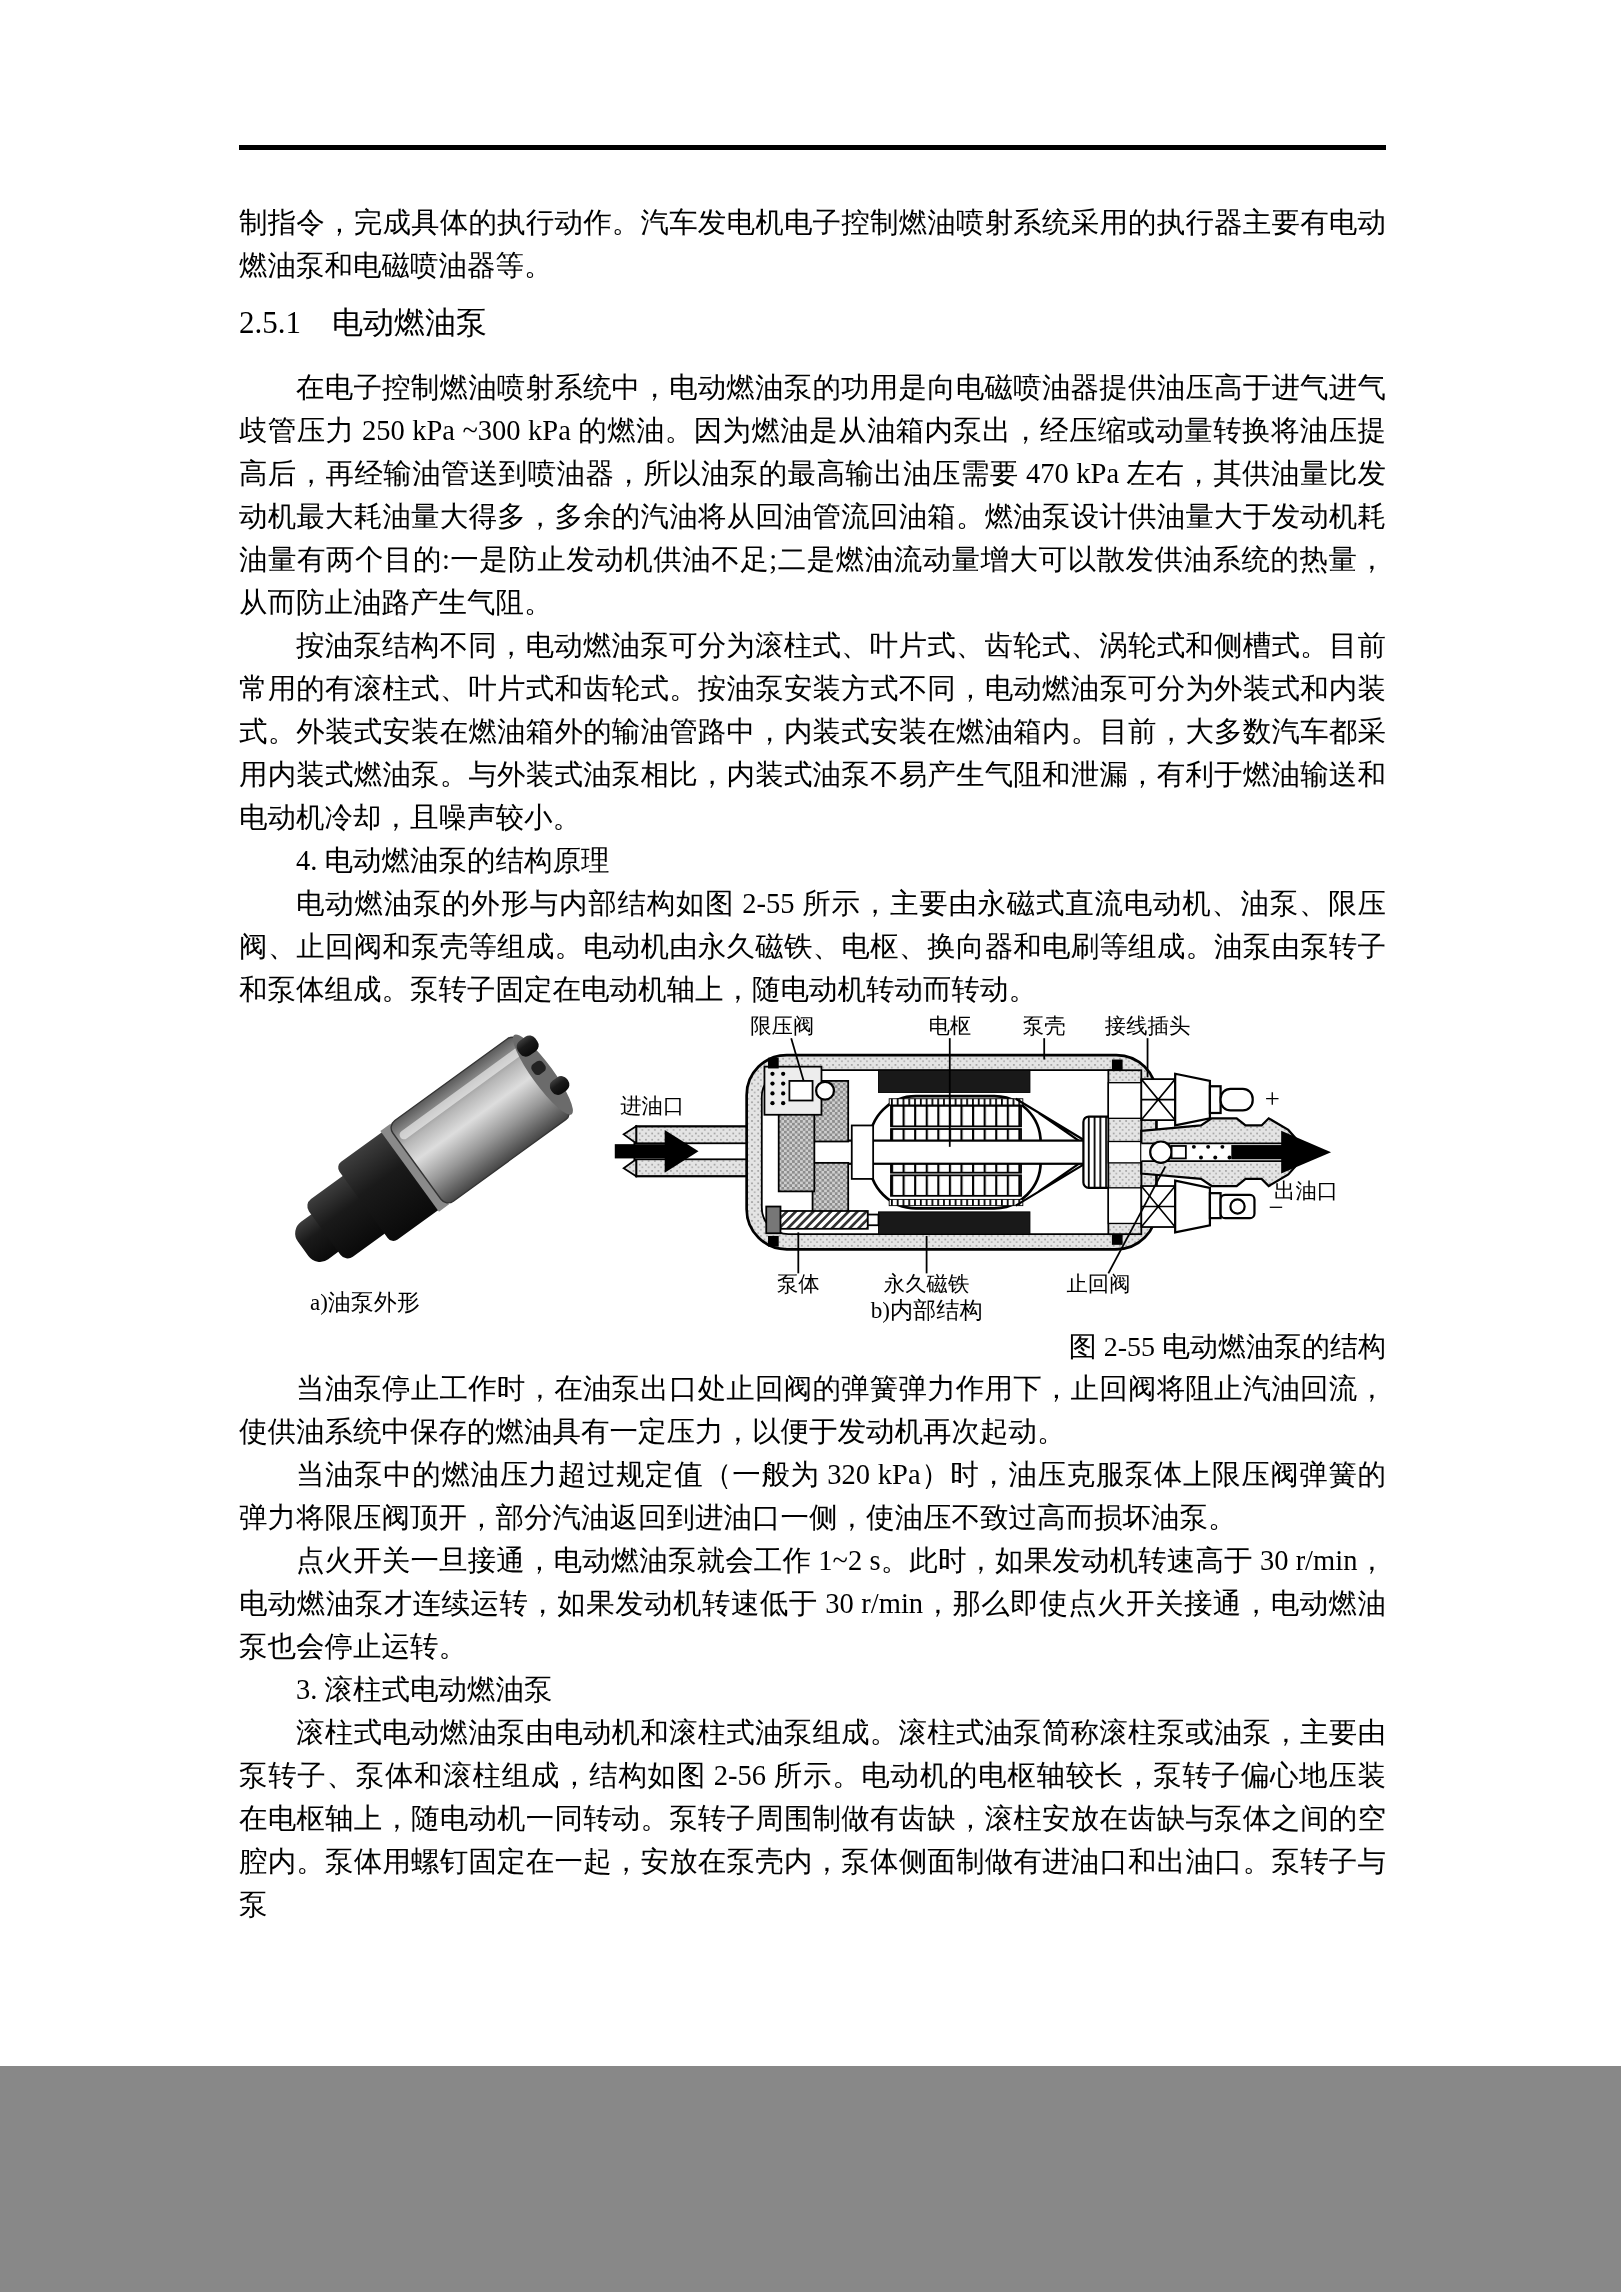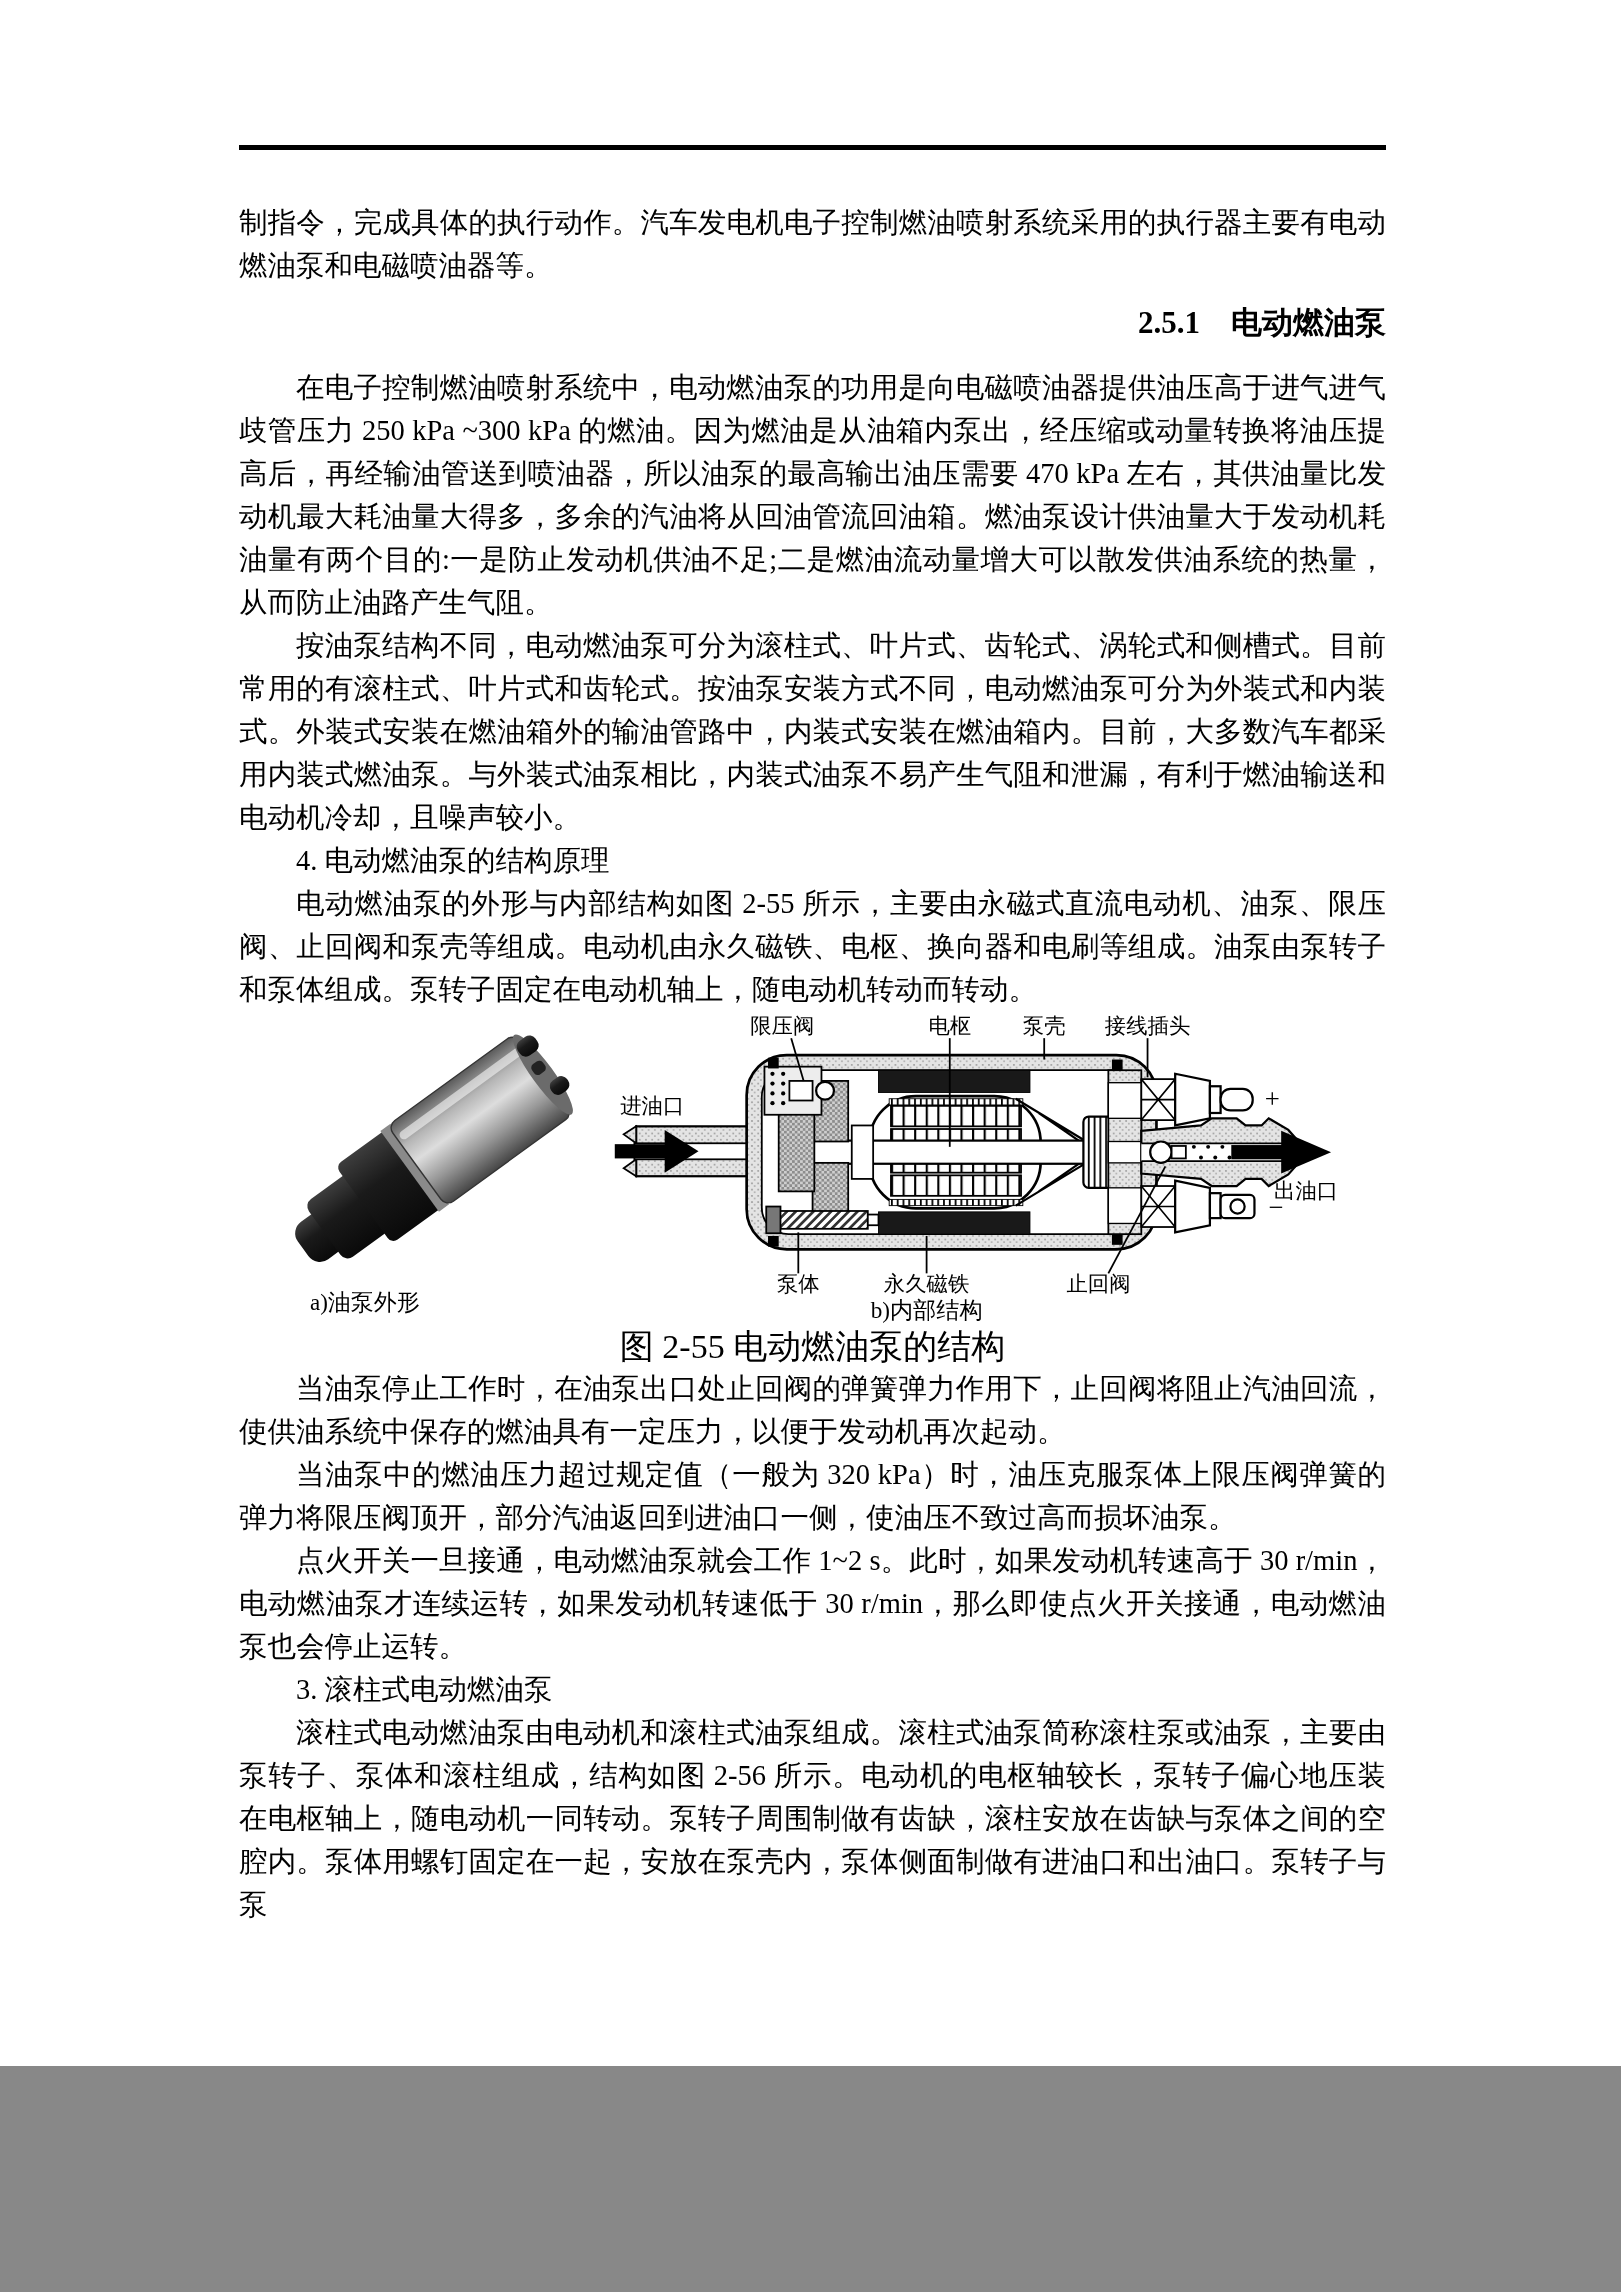--- a/index.html
+++ b/index.html
@@ -10,31 +10,31 @@
     overflow:hidden;
   }
   .rule { position:absolute; left:239px; top:145px; width:1147px; height:4.5px; background:#000; }
   .content {
     position:absolute; left:239px; top:201px; width:1147px;
     font-size:28.5px; line-height:43px; text-align:justify;
   }
   .content p { margin:0; }
   .indent { text-indent:57px; }
   h2.sec {
-    font-size:31px; line-height:45px; font-weight:bold;
-    margin:12.5px 0 21.4px 0; text-align:right;
+    font-size:31px; line-height:45px; font-weight:normal;
+    margin:12.5px 0 21.4px 0; text-align:left;
   }
   .figure { position:relative; height:310px; margin-top:5.3px; text-align:left; }
   .photo { position:absolute; left:25px; top:9px; }
   .photolabel {
     position:absolute; left:71px; top:273px; width:232px; text-align:left;
     font-size:23px; line-height:27px;
   }
   .diagram { position:absolute; left:374px; top:-3.6px; }
-  .figcap { text-align:center; font-size:34px; line-height:41px; margin:3.6px 0 19.6px 0; }
+  .figcap { text-align:right; font-size:28px; line-height:41px; margin:3.6px 0 19.6px 0; }
   .pagenum { position:absolute; top:2091px; left:239px; width:1147px; text-align:center; font-size:28.5px; }
   svg text { font-family:"Liberation Serif","DejaVu Serif",serif; font-size:24px; fill:#000; }
   svg text.sub { font-size:26px; }
   svg text.sign { font-size:30px; }
 </style>
 </head>
 <body>
 
 <div class="page">
   <div class="rule"></div>

